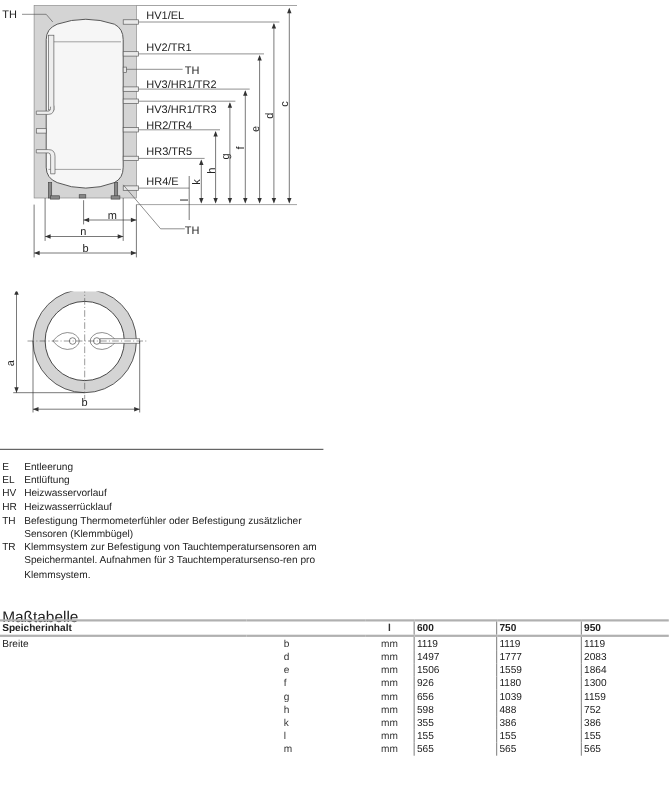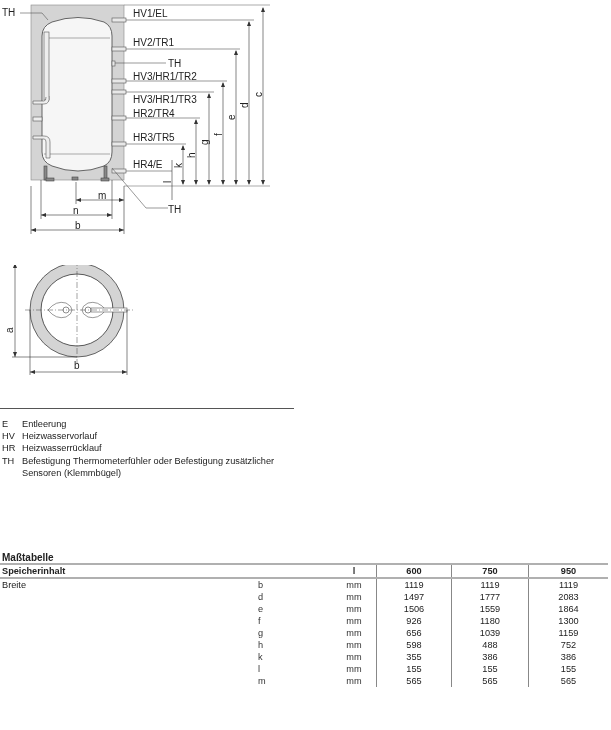--- a/index.html
+++ b/index.html
@@ -5,31 +5,31 @@
   html, body { margin:0; padding:0; background:#ffffff; }
   body { width:611px; height:730px; position:relative; overflow:hidden;
          font-family:"Liberation Sans", sans-serif; color:#1a1a1a; }
   .abs { position:absolute; }
   svg text { font-family:"Liberation Sans", sans-serif; }
   .legend { position:absolute; left:2px; top:418px; width:300px; font-size:9.2px; line-height:12.2px; color:#222; }
   .legend-row { display:flex; }
   .legend-code { width:20px; flex:none; }
   .legend-text { flex:1; }
   .rule { position:absolute; left:0; top:408px; width:294px; height:1px; background:#555; }
-  .table-title { position:absolute; left:2px; top:552px; font-size:10px; font-weight:bold; color:#222; }
+  .table-title { position:absolute; left:2px; top:552px; font-size:14px; font-weight:normal; color:#222; }
   table.mass { position:absolute; left:0; top:563px; width:608px; border-collapse:collapse;
                font-size:9.2px; color:#222; }
   table.mass td { padding:0 2px; height:12px; line-height:12px; white-space:nowrap; }
   table.mass tr.head td { font-weight:bold; border-top:2px solid #b0b0b0; border-bottom:2px solid #b0b0b0; height:11px; }
   table.mass tr.sep td { border-bottom:2px solid #b0b0b0; }
   table.mass tr.last td { border-bottom:2px solid #b0b0b0; }
   td.c-label { width:220px; }
   td.c-sym { width:72px; text-align:left; padding-left:34px !important; color:#333; }
   td.c-unit { width:40px; text-align:center; color:#333; }
-  td.c-val { text-align:center; border-left:1px solid #888; }
+  td.c-val { text-align:left; border-left:1px solid #888; }
   td.c-val.first { width:70px; }
   td.c-val.mid { width:72px; }
 </style>
 </head>
 <body>
 
 <svg class="abs" style="left:0;top:0" width="300" height="240" viewBox="0 0 300 240">
 
   <rect x="31" y="5" width="93" height="175" fill="#d4d4d4" stroke="#888" stroke-width="0.6"></rect>
 
@@ -181,30 +181,38 @@
 </svg>
 
 <div class="rule"></div>
 
 <div class="legend">
   <div class="legend-row">
       <span class="legend-code">E</span>
       <span class="legend-text">Entleerung</span>
     </div>
   <div class="legend-row">
+      <span class="legend-code">EL</span>
+      <span class="legend-text">Entlüftung</span>
+    </div>
+  <div class="legend-row">
       <span class="legend-code">HV</span>
       <span class="legend-text">Heizwasservorlauf</span>
     </div>
   <div class="legend-row">
       <span class="legend-code">HR</span>
       <span class="legend-text">Heizwasserrücklauf</span>
     </div>
   <div class="legend-row">
       <span class="legend-code">TH</span>
       <span class="legend-text">Befestigung Thermometerfühler oder Befestigung zusätzlicher Sensoren (Klemmbügel)</span>
+    </div>
+  <div class="legend-row">
+      <span class="legend-code">TR</span>
+      <span class="legend-text">Klemmsystem zur Befestigung von Tauchtemperatursensoren am Speichermantel. Aufnahmen für 3 Tauchtemperatursenso-ren pro Klemmsystem.</span>
     </div>
 </div>
 
 <div class="table-title">Maßtabelle</div>
 <table class="mass">
   <tbody>
       <tr class="head">
     <td class="c-label">Speicherinhalt</td>
     <td class="c-sym"></td>
     <td class="c-unit">l</td>

